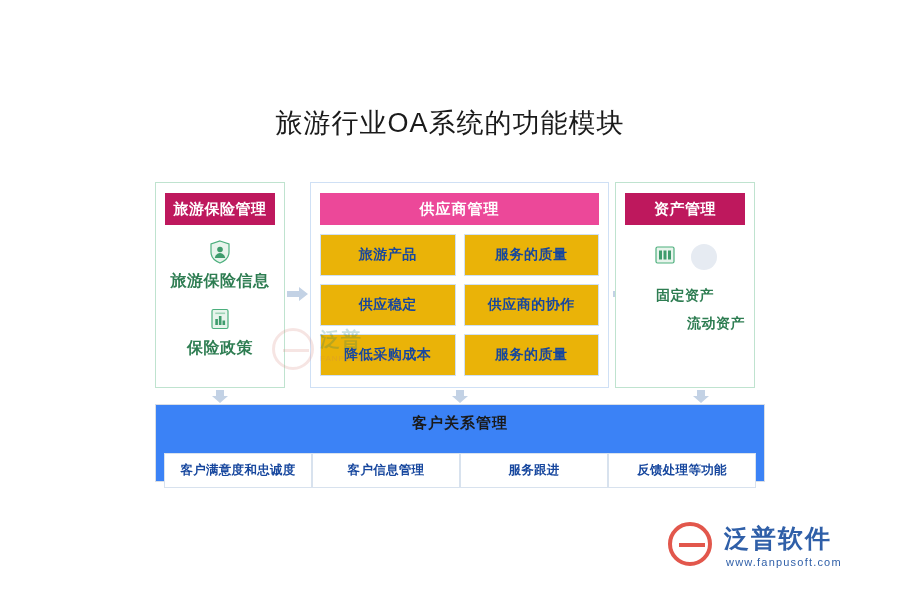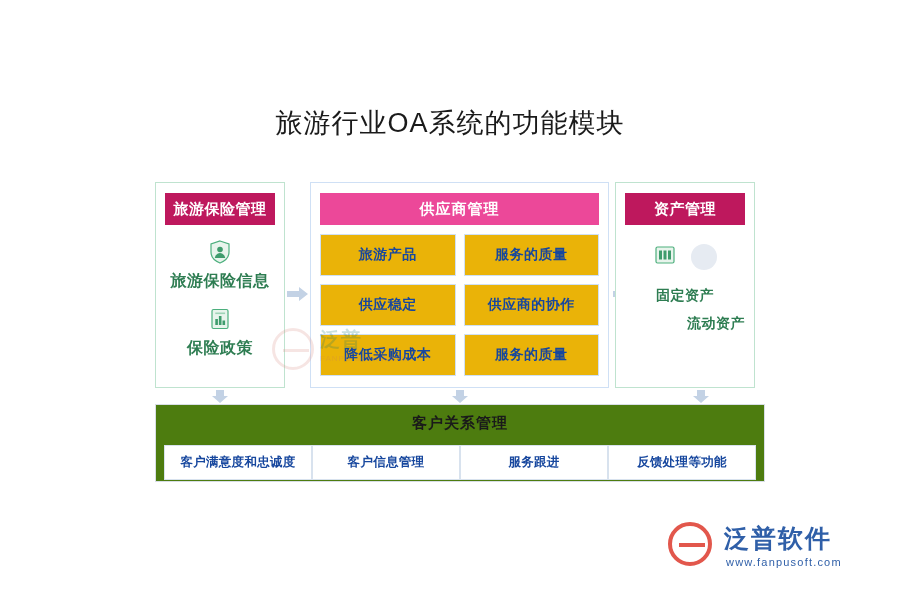--- a/index.html
+++ b/index.html
@@ -221,34 +221,34 @@
   .asset-label.second { margin-top: 10px; text-align: right; }
 
   
   #crm-panel {
     position: absolute;
     left: 155px;
     top: 404px;
     width: 610px;
     height: 78px;
     border: 1px solid #d8dee6;
-    background: #4d7c0f;
+    background: #3b82f6;
     box-sizing: border-box;
     padding: 8px 8px 9px 8px;
   }
   #crm-title {
     text-align: center;
     font-size: 15px;
     font-weight: bold;
     color: #1a1a1a;
     letter-spacing: 1px;
     line-height: 20px;
   }
   #crm-cells {
-    margin-top: 12px;
+    margin-top: 20px;
     display: grid;
     grid-template-columns: repeat(4, 1fr);
     gap: 0;
     text-align: right;
   }
   .crm-cell {
     height: 33px;
     border: 1px solid #d8e2ee;
     background: #ffffff;
     display: flex;

